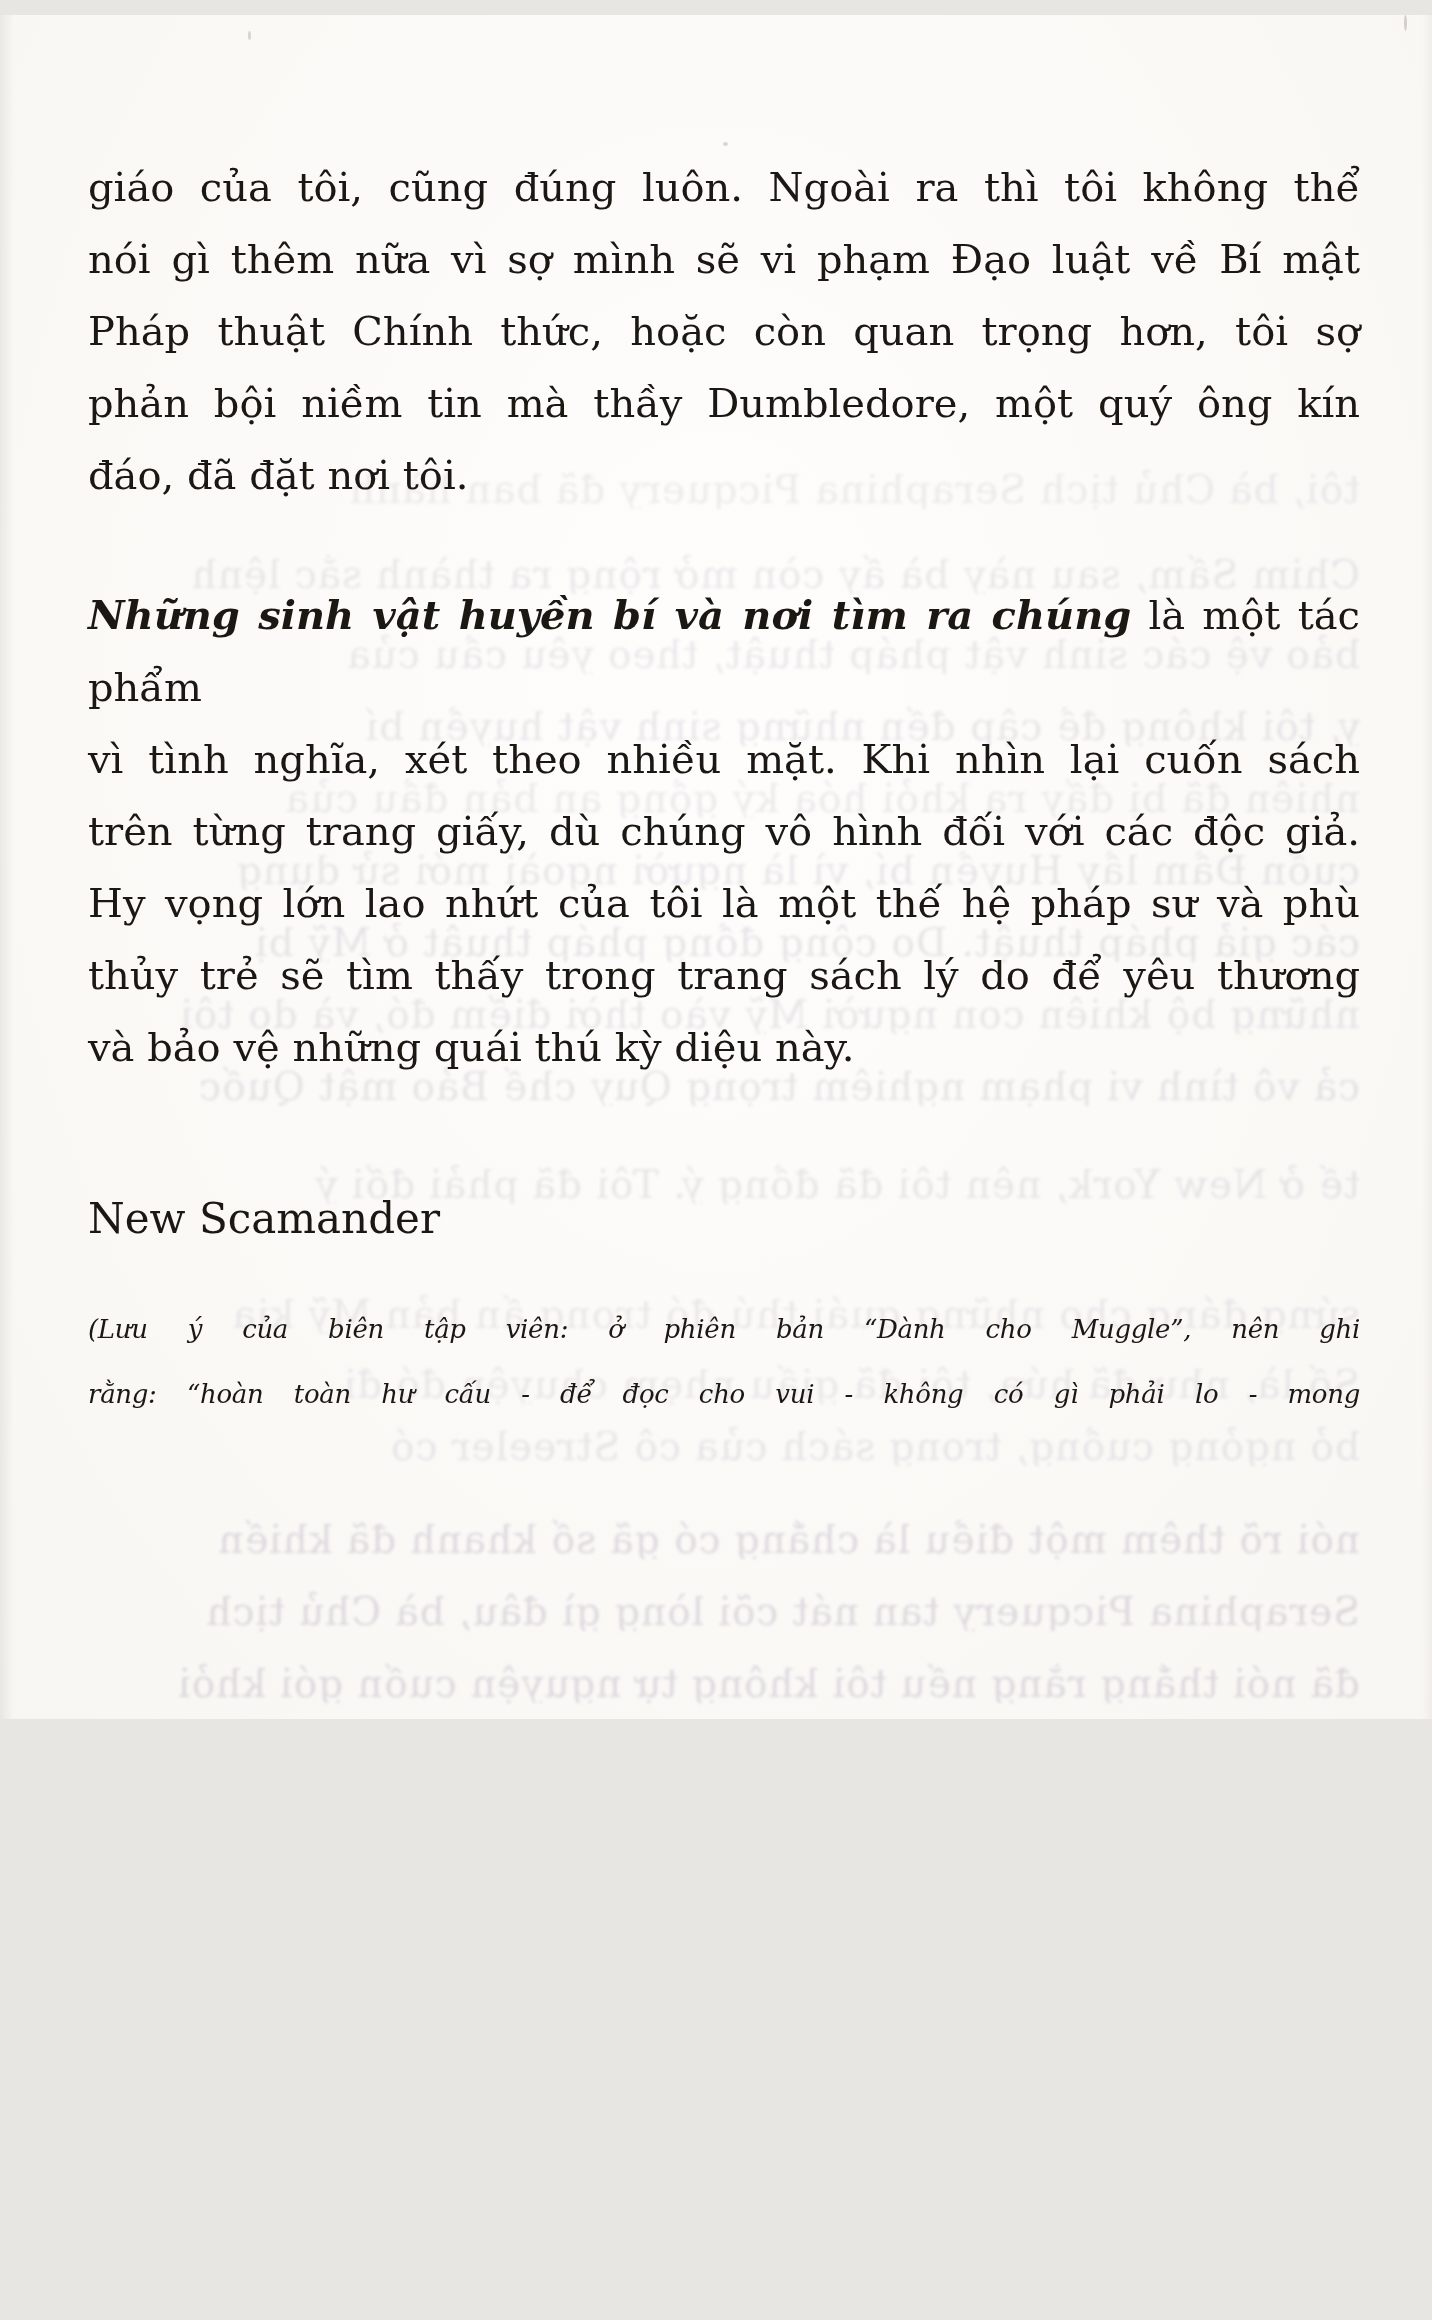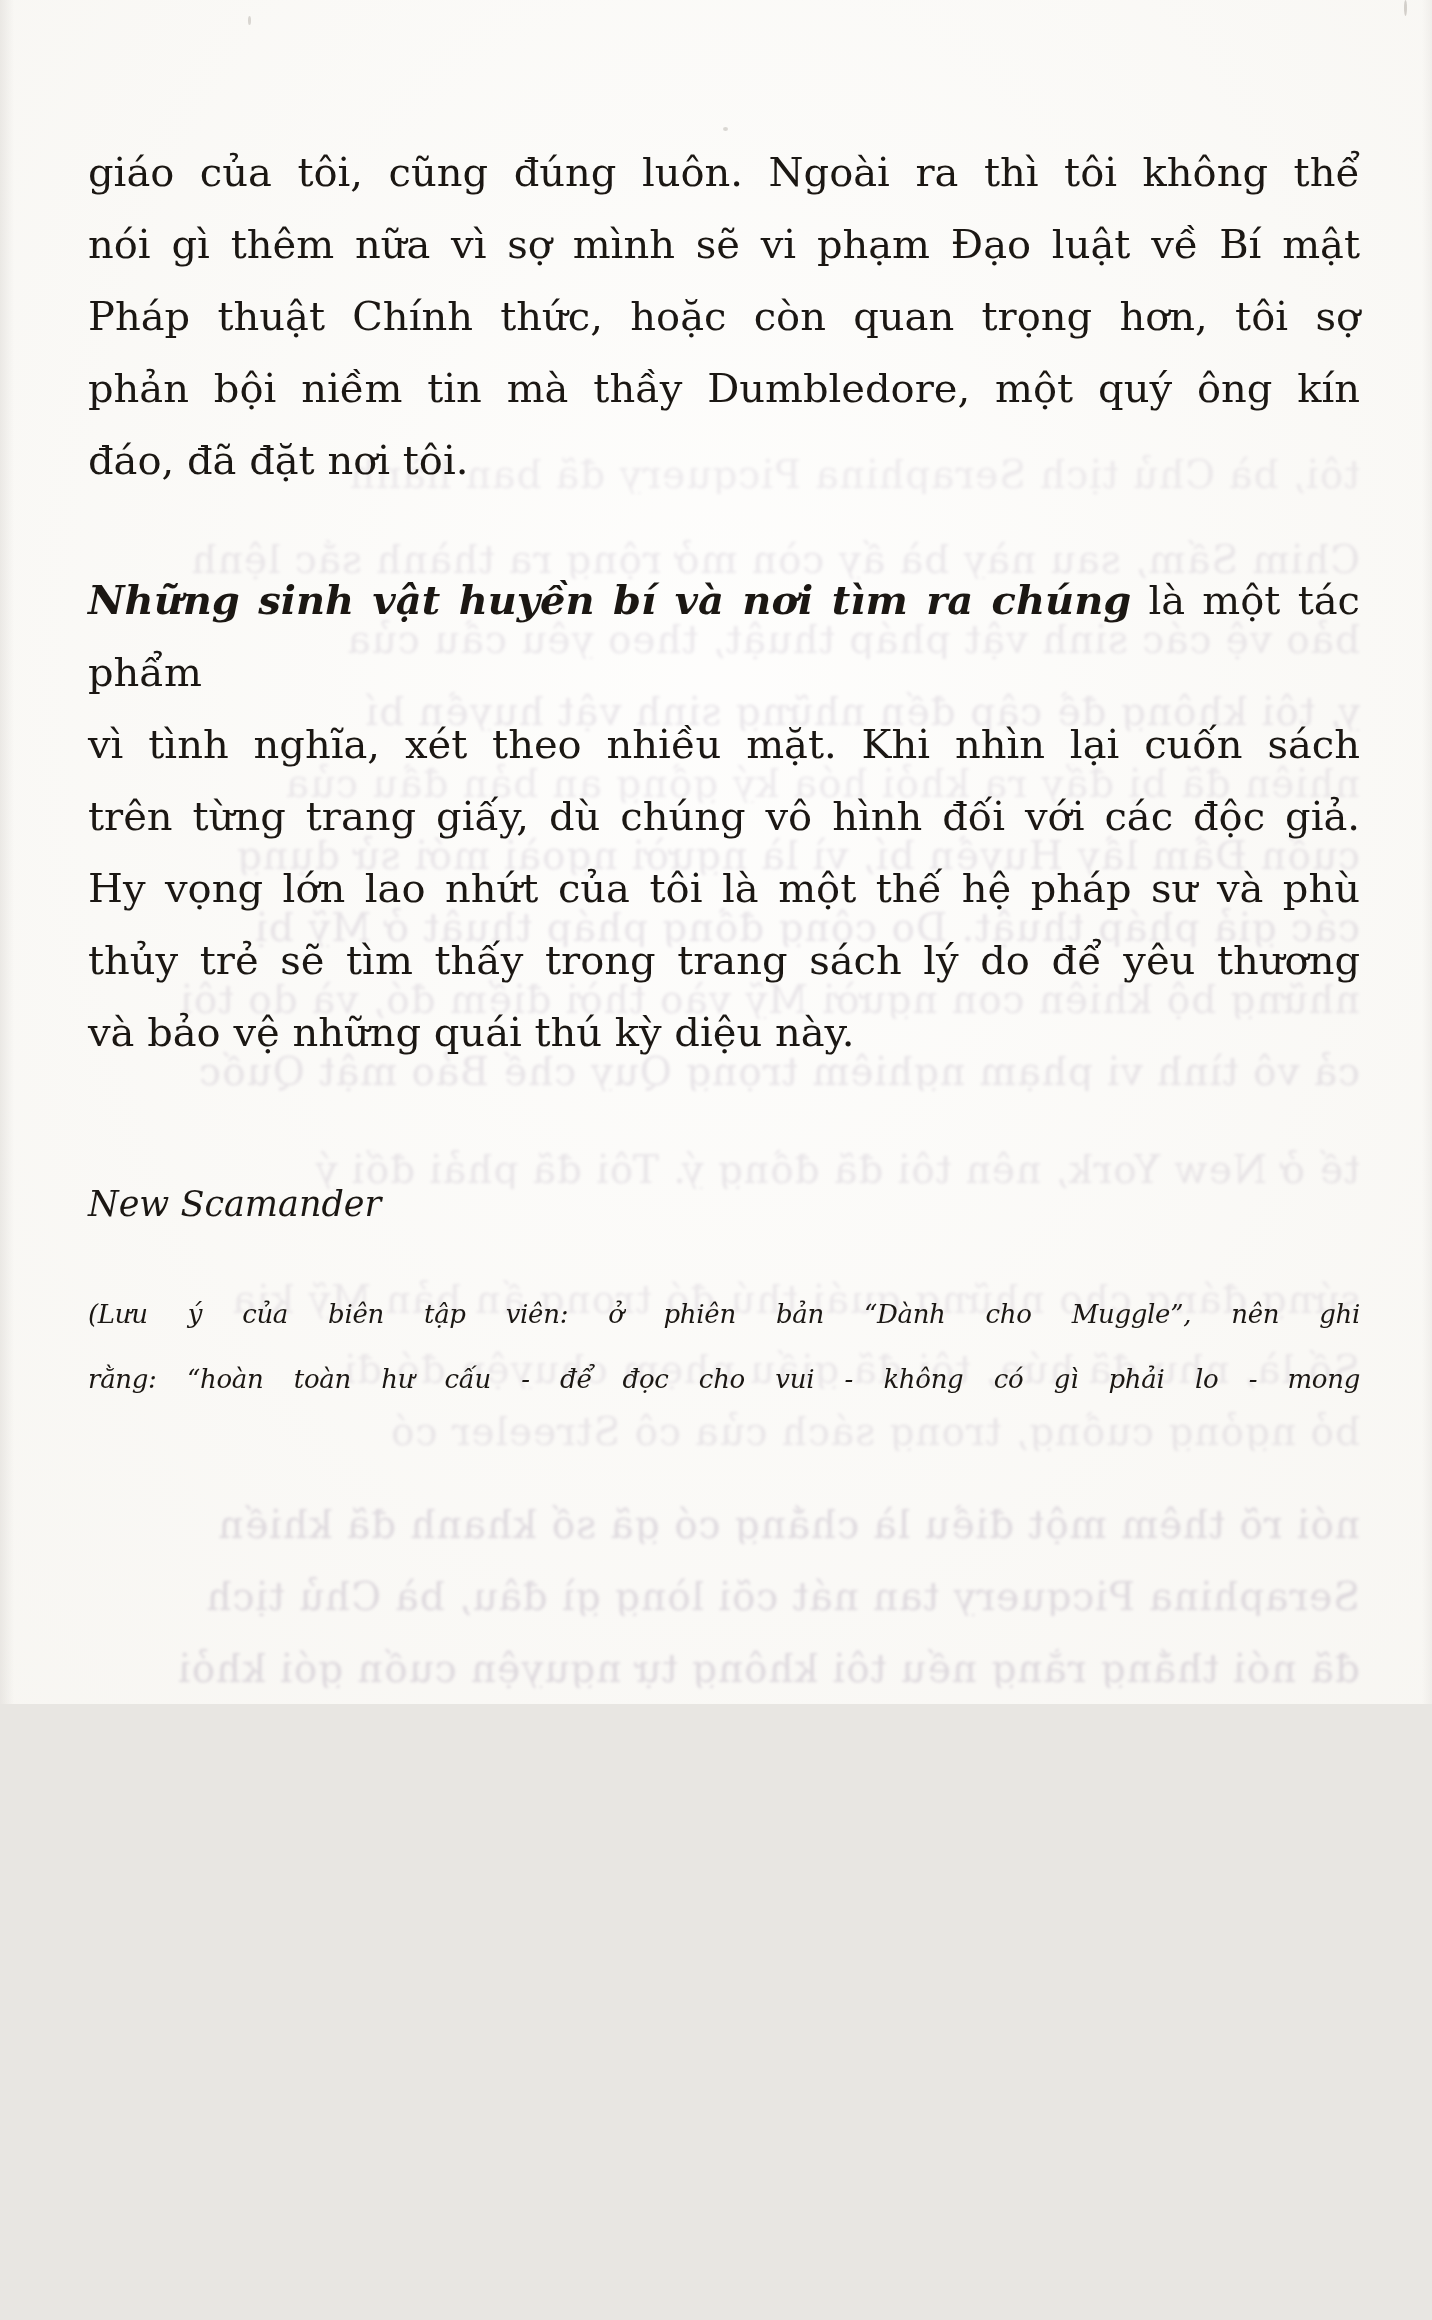--- a/index.html
+++ b/index.html
@@ -1,20 +1,20 @@
 <!DOCTYPE html>
 <html lang="vi"><head>
 <meta charset="utf-8">
 <title>Scanned book page</title>
 <style>
   html,body{margin:0;padding:0;background:#e8e6e2;}
   .page{
     position:relative;
     width:1432px;height:1704px;
-    margin:0 auto;
+    margin:15px auto;
     background:#fcfbf8;
     background-image:
       linear-gradient(90deg, rgba(190,185,180,.25) 0px, rgba(190,185,180,0) 14px),
       linear-gradient(270deg, rgba(200,195,192,.18) 0px, rgba(200,195,192,0) 10px),
       radial-gradient(ellipse at 50% 40%, rgba(255,255,255,.6), rgba(235,232,226,.25));
     overflow:hidden;
     font-family:"DejaVu Serif","Liberation Serif",serif;
     color:#1b1713;
   }
   
@@ -41,21 +41,21 @@
     font-size:40px;line-height:72px;
     text-align:justify;text-align-last:justify;
     white-space:normal;
   }
   .line.last{text-align-last:left;}
   .it{font-style:italic;font-weight:bold;}
   .para1{top:136px;}
   .para2{top:564px;}
   .signature{
     position:absolute;top:1174px;left:0;
-    font-style:italic;font-size:35px;line-height:60px;
+    font-size:42px;line-height:60px;
   }
   .note{position:absolute;top:1282px;left:0;width:100%;font-style:italic;}
   .note .line{font-size:26px;line-height:65px;letter-spacing:-0.3px;}
   .page-number{
     position:absolute;top:2206px;left:0;width:1490px;
     text-align:center;font-style:italic;font-size:36px;line-height:50px;
   }
   
   .speck{position:absolute;background:#9a948c;border-radius:50%;z-index:3;}
   .speck.s1{left:248px;top:16px;width:3px;height:9px;opacity:.35;}

